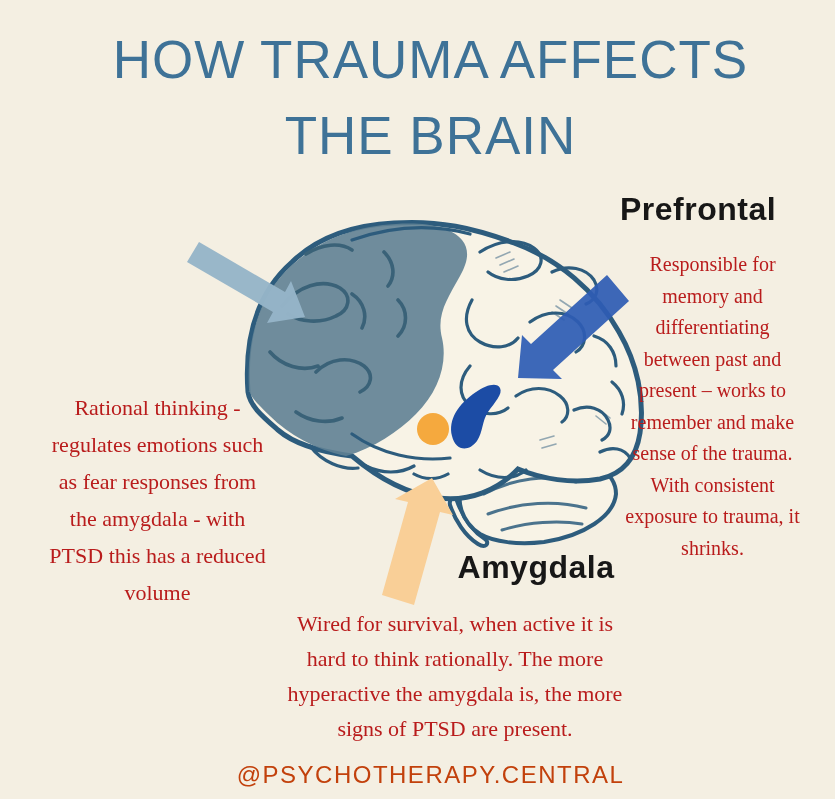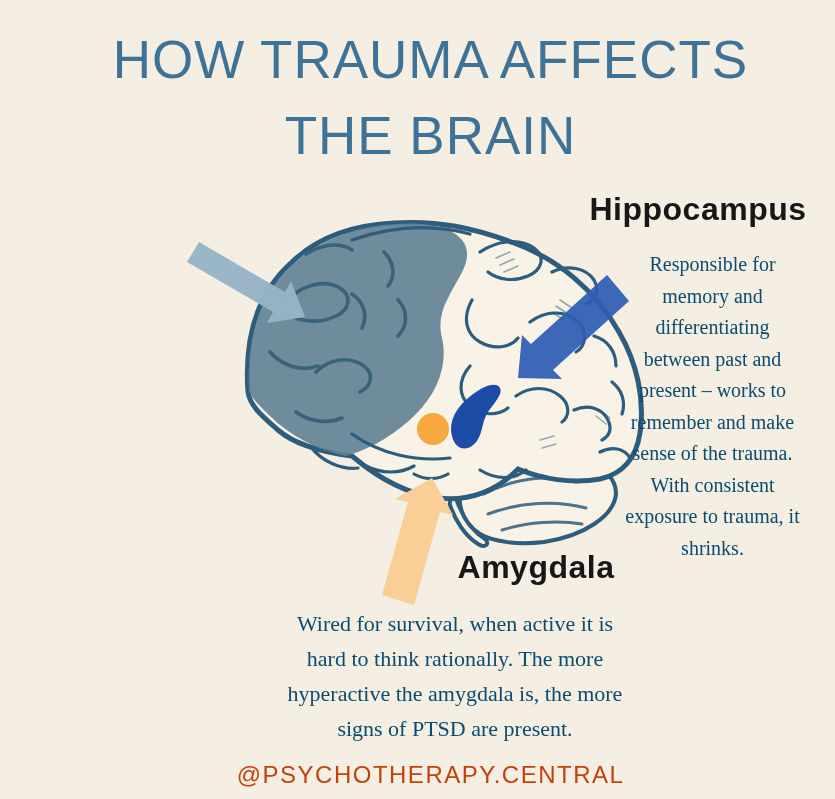--- a/index.html
+++ b/index.html
@@ -21,21 +21,21 @@
   }
   .region-label{
     font-weight:700;color:#171717;text-align:center;
     font-size:32px;line-height:46px;letter-spacing:.5px;
   }
   .lbl-prefrontal{left:8px;top:206px;width:200px;}
   .lbl-hippocampus{left:562px;top:186px;width:272px;}
   .lbl-amygdala{left:436px;top:544px;width:200px;}
 
   .body-text{
-    font-family:"Liberation Serif",serif;color:#0c4a6e;text-align:center;
+    font-family:"Liberation Serif",serif;color:#b91c1c;text-align:center;
   }
   .desc-prefrontal{left:5px;top:389px;width:305px;font-size:22px;line-height:37px;}
   .desc-hippocampus{left:590px;top:249px;width:245px;font-size:20px;line-height:31.5px;}
   .desc-amygdala{left:230px;top:606px;width:450px;font-size:22px;line-height:35px;text-align:center;}
 
   .footer{
     left:0;right:0;top:761px;text-align:center;
     font-size:24px;letter-spacing:1.5px;font-weight:400;color:#c2410c;
   }
 </style>
@@ -95,22 +95,28 @@
     <polygon points="187,262 273,312 267,323 305,317 291,281 285,292 199,242" opacity=".97" fill="#96B5C8"></polygon>
 
     <polygon points="607,275 531,344 522,335 518,378 562,379 553,370 629,301" opacity=".93" fill="#2E5DB4"></polygon>
 
     <polygon points="414,605 440,512 453,515 432,478 395,499 408,502 382,595" fill="#F9CF97"></polygon>
   </svg>
 
   <div class="abs txt title lines">HOW TRAUMA AFFECTS
 THE BRAIN</div>
 
+  <div class="abs txt body-text desc-prefrontal lines">Rational thinking -
+regulates emotions such
+as fear responses from
+the amygdala - with
+PTSD this has a reduced
+volume</div>
 
-  <div class="abs txt region-label lbl-hippocampus">Hippocampus</div>
+  <div class="abs txt region-label lbl-hippocampus">Prefrontal</div>
   <div class="abs txt body-text desc-hippocampus lines">Responsible for
 memory and
 differentiating
 between past and
 present – works to
 remember and make
 sense of the trauma.
 With consistent
 exposure to trauma, it
 shrinks.</div>

